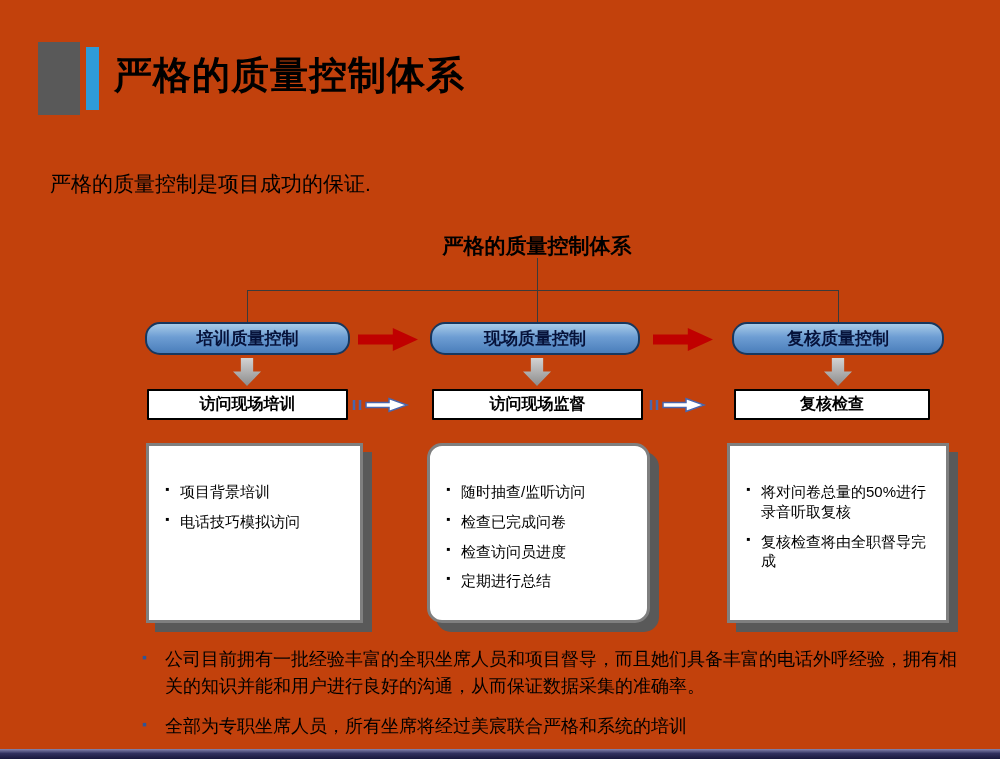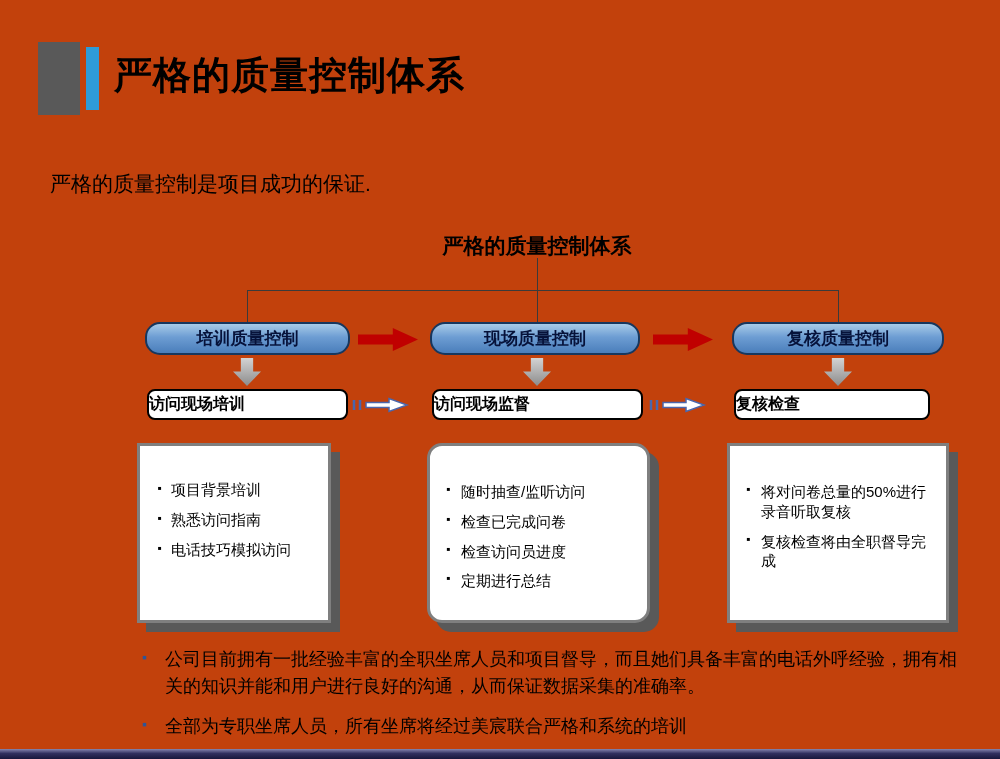--- a/index.html
+++ b/index.html
@@ -48,37 +48,37 @@
     position:absolute; top:358px; width:28px; height:28px;
     background:linear-gradient(180deg,#d3d3d3 0%, #8c8c8c 100%);
     clip-path:polygon(28% 0, 72% 0, 72% 48%, 100% 48%, 50% 100%, 0 48%, 28% 48%);
   }
   #down-arrow-1 { left:233px; }
   #down-arrow-2 { left:523px; }
   #down-arrow-3 { left:824px; }
 
   .method-box {
     position:absolute; top:389px; height:31px; box-sizing:border-box;
-    background:#fff; border:2px solid #000; border-radius:8px;
-    font-weight:bold; font-size:16px; text-align:left; line-height:26px;
+    background:#fff; border:2px solid #000; border-radius:1px;
+    font-weight:bold; font-size:16px; text-align:center; line-height:26px;
   }
   #method-1 { left:147px; width:201px; }
   #method-2 { left:432px; width:211px; }
   #method-3 { left:734px; width:196px; }
 
   .striped-arrow { position:absolute; top:396px; width:58px; height:18px; }
   #striped-arrow-1 { left:352px; }
   #striped-arrow-2 { left:649px; }
 
   .detail-box {
     position:absolute; top:443px; height:180px; box-sizing:border-box;
     background:#fff; border:3px solid #7f7f7f;
     box-shadow:9px 9px 0 0 var(--shadow,#595959);
   }
-  #detail-1 { left:137px; width:194px;font-family:Liberation Mono, monospace; }
+  #detail-1 { left:146px; width:217px; }
   #detail-2 { left:427px; width:223px;border-radius:15px; }
   #detail-3 { left:727px; width:222px; }
 
   .detail-box ul { list-style:none; margin:36px 8px 0 16px; padding:0; }
   .detail-box li { position:relative; padding-left:15px; font-size:15px; line-height:1.32; margin-bottom:10px; }
   .detail-box li::before { content:"▪"; position:absolute; left:0; top:0; font-size:12px; color:#000; }
 
   
   .notes { position:absolute; left:140px; top:646px; width:818px; list-style:none; margin:0; padding:0; }
   .notes li { position:relative; padding-left:25px; font-size:18px; line-height:1.5; margin-bottom:13px; }
@@ -130,21 +130,20 @@
   </svg>
   <svg class="striped-arrow" id="striped-arrow-2" viewBox="0 0 58 18">
     <line x1="2" y1="4" x2="2" y2="14" stroke="#4a66ac" stroke-width="2.5"></line>
     <line x1="8" y1="4" x2="8" y2="14" stroke="#4a66ac" stroke-width="2.5"></line>
     <path d="M14 6.5 H37 V2.5 L55 9 L37 15.5 V11.5 H14 Z" fill="#ffffff" stroke="#4a66ac" stroke-width="1.5"></path>
   </svg>
 
   <div class="detail-box" id="detail-1">
     <ul>
       <li>项目背景培训</li>
-      <li>熟悉访问指南</li>
       <li>电话技巧模拟访问</li>
     </ul>
   </div>
   <div class="detail-box" id="detail-2">
     <ul>
       <li>随时抽查/监听访问</li>
       <li>检查已完成问卷</li>
       <li>检查访问员进度</li>
       <li>定期进行总结</li>
     </ul>

